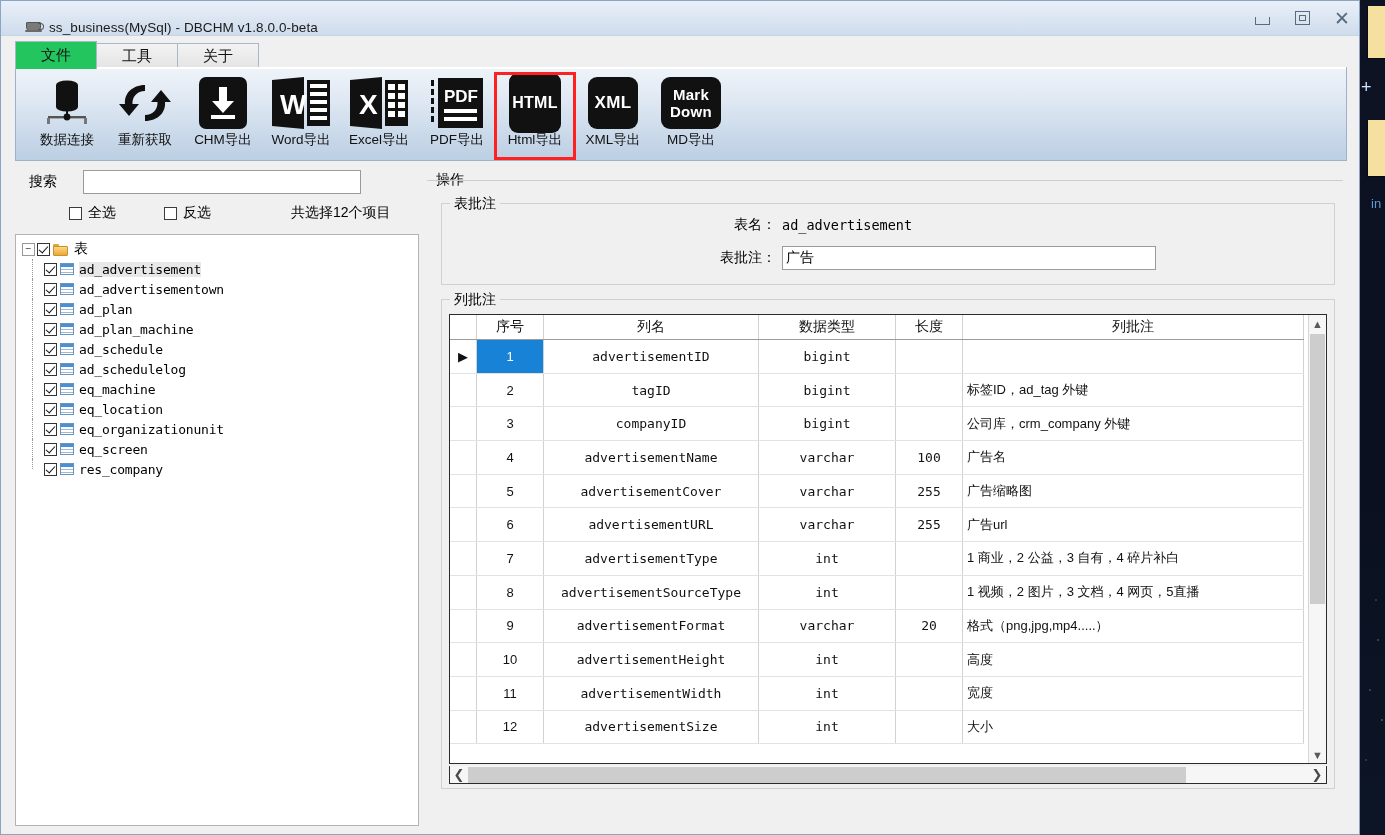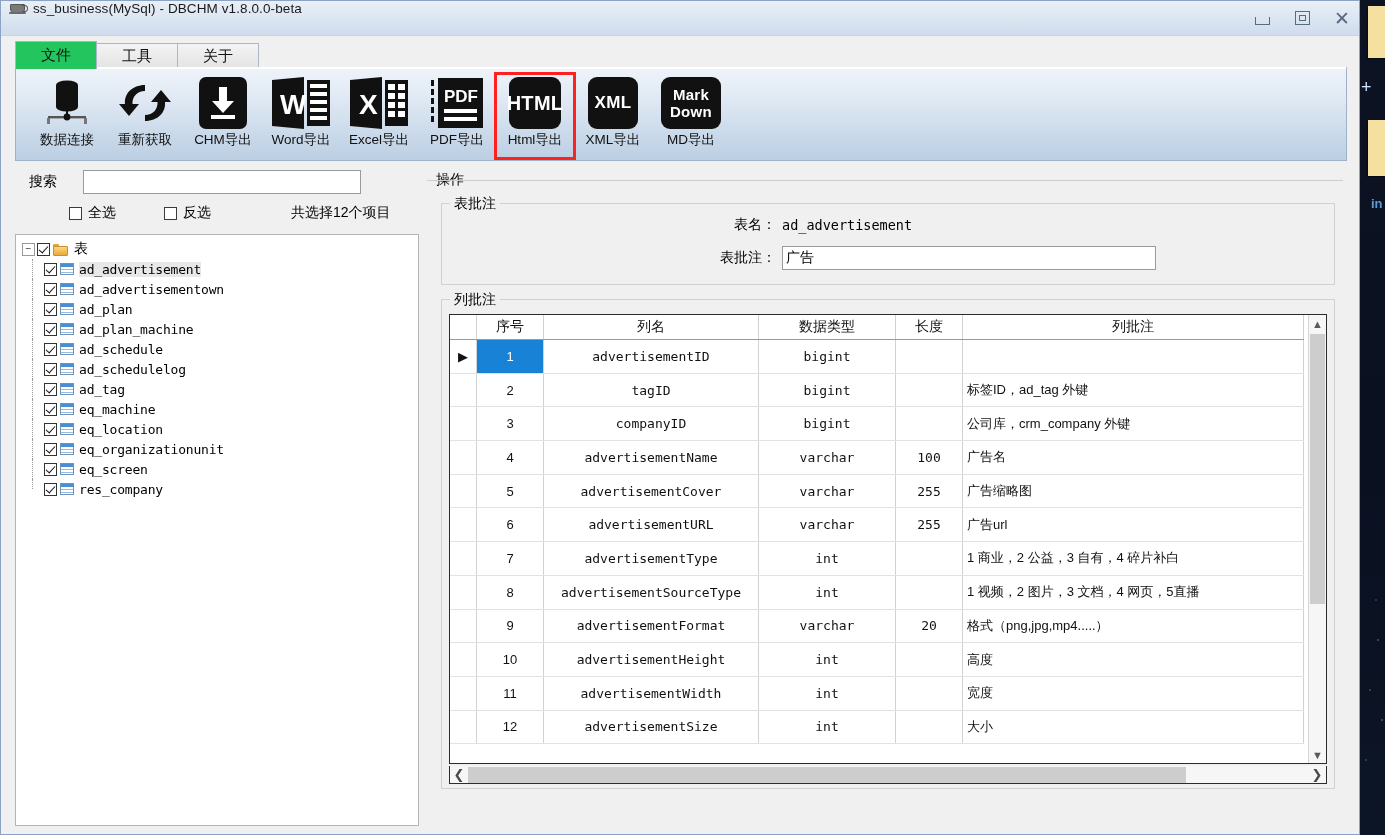--- a/index.html
+++ b/index.html
@@ -18,35 +18,35 @@
       radial-gradient(circle at 1370px 690px, rgba(255,255,255,.18) 0 1px, transparent 1px),
       radial-gradient(circle at 1382px 720px, rgba(255,255,255,.22) 0 1px, transparent 1px),
       radial-gradient(circle at 1366px 760px, rgba(255,255,255,.15) 0 1px, transparent 1px),
       radial-gradient(circle at 1376px 600px, rgba(255,255,255,.14) 0 1px, transparent 1px),
       linear-gradient(180deg,#0d1322 0%,#0a1020 55%,#0c1526 100%);
   }
   .note{position:absolute;background:#f6e0a0;}
   .note1{left:1368px;top:6px;width:26px;height:52px;box-shadow:-1px 1px 1px rgba(0,0,0,.4);}
   .note2{left:1368px;top:120px;width:26px;height:56px;box-shadow:-1px 1px 1px rgba(0,0,0,.4);}
   .plusglyph{position:absolute;left:1361px;top:78px;color:#cfe3ff;font-size:18px;line-height:1;}
-  .bgtext{position:absolute;left:1371px;top:196px;color:#5b9bd5;font-size:13px;font-weight:bold;}
+  .bgtext{position:absolute;left:1371px;top:196px;color:#5b9bd5;font-size:13px;}
 
   
   #window{
     position:absolute;left:0;top:0;width:1360px;height:835px;
     background:#f0f0f0;
     border:1px solid #8ba4c4;
     box-sizing:border-box;
   }
   #titlebar{
     height:34px;
     background:linear-gradient(180deg,#e9eff7 0%,#dce6f2 50%,#cfdcec 100%);
     border-bottom:1px solid #c6d3e2;
-    display:flex;align-items:flex-start;
-    padding-left:8px;
+    display:flex;align-items:flex-end;
+    padding-left:24px;
     position:relative;
   }
   #app-icon{
     width:18px;height:16px;margin-right:6px;position:relative;flex:0 0 auto;
   }
   #app-icon .cup{
     position:absolute;left:1px;top:3px;width:13px;height:8px;
     background:#7a7a7a;border-radius:1px 1px 5px 5px;border:1px solid #555;
   }
   #app-icon .hdl{
@@ -365,21 +365,21 @@
           <text x="15" y="26" font-family="Liberation Sans, sans-serif" font-size="17" font-weight="700" fill="#fff">PDF</text>
           <rect x="15" y="33" width="33" height="4" fill="#fff"></rect>
           <rect x="15" y="41" width="33" height="4" fill="#fff"></rect>
         </svg>
       </div>
       <div class="lbl">PDF导出</div>
     </div>
 
     <div class="tool sel">
       <div class="glyph">
-        <div class="blkbox" style="width:52px;height:52px;font-size:20px;">HTML</div>
+        <div class="blkbox" style="width:52px;height:60px;font-size:16px;">HTML</div>
       </div>
       <div class="lbl">Html导出</div>
     </div>
 
     <div class="tool">
       <div class="glyph">
         <div class="blkbox" style="width:50px;height:52px;font-size:17px;">XML</div>
       </div>
       <div class="lbl">XML导出</div>
     </div>
@@ -451,26 +451,20 @@
             <span class="indent"></span>
             <span class="tcheck"></span>
             <span class="tblicon"></span>
             <span class="tname">ad_schedule</span>
           </div>
           <div class="trow">
             <span class="indent"></span>
             <span class="tcheck"></span>
             <span class="tblicon"></span>
             <span class="tname">ad_schedulelog</span>
-          </div>
-          <div class="trow">
-            <span class="indent"></span>
-            <span class="tcheck"></span>
-            <span class="tblicon"></span>
-            <span class="tname">ad_tag</span>
           </div>
           <div class="trow">
             <span class="indent"></span>
             <span class="tcheck"></span>
             <span class="tblicon"></span>
             <span class="tname">eq_machine</span>
           </div>
           <div class="trow">
             <span class="indent"></span>
             <span class="tcheck"></span>

